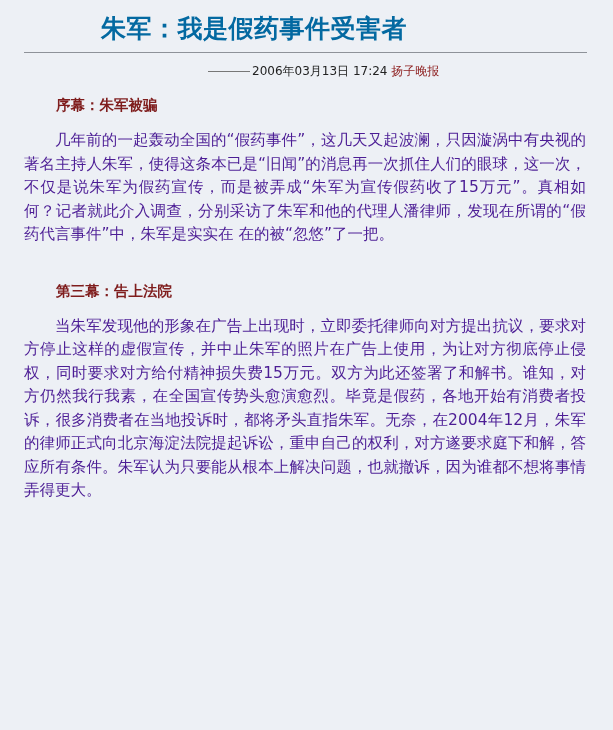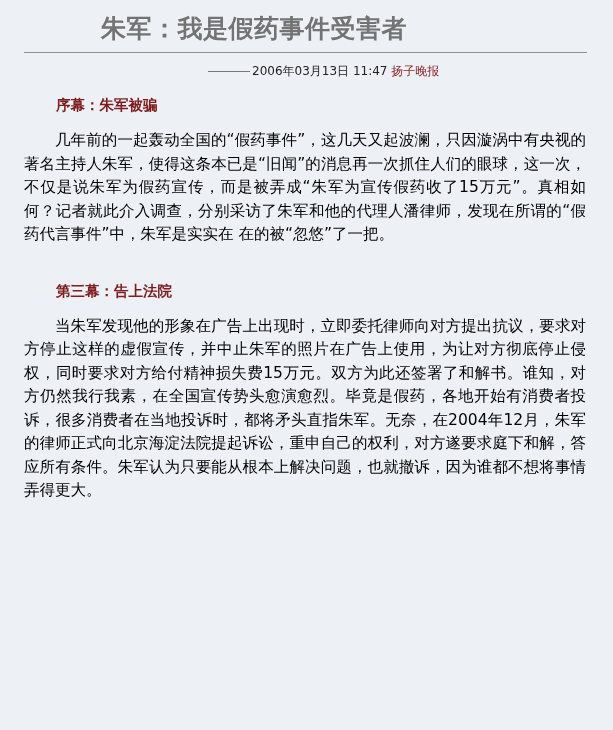--- a/index.html
+++ b/index.html
@@ -16,21 +16,21 @@
       position: relative;
     }
     .title {
       position: absolute;
       top: 12px;
       left: 0;
       width: 508px;
       text-align: center;
       font-size: 25px;
       font-weight: bold;
-      color: #737373;
+      color: #0369a1;
       letter-spacing: 0.5px;
       line-height: 34px;
       margin: 0;
     }
     .rule {
       position: absolute;
       top: 52px;
       left: 24px;
       width: 563px;
       height: 0;
@@ -68,35 +68,35 @@
       margin: 0 0 0 0;
       padding-left: 32px;
       line-height: 22px;
       height: 22px;
     }
     .para {
       font-size: 15.5px;
       line-height: 23.5px;
       margin: 0;
       text-indent: 31px;
-      color: #000000;
+      color: #4c1d95;
       text-align: justify;
       word-break: break-all;
     }
     .gap-h { height: 13px; }
     .gap-p { height: 11px; }
   </style>
 </head>
 <body>
 
 <h1 class="title">朱军：我是假药事件受害者</h1>
 <div class="rule"></div>
 
 <div class="meta">
-  <span class="dash"></span><span>2006年03月13日 11:47</span>
+  <span class="dash"></span><span>2006年03月13日 17:24</span>
   <span class="source">扬子晚报</span>
 </div>
 
 <div class="article">
   <div>
     <h3 class="section-heading">序幕：朱军被骗</h3>
     <div class="gap-h"></div>
     <p class="para">几年前的一起轰动全国的“假药事件”，这几天又起波澜，只因漩涡中有央视的著名主持人朱军，使得这条本已是“旧闻”的消息再一次抓住人们的眼球，这一次，不仅是说朱军为假药宣传，而是被弄成“朱军为宣传假药收了15万元”。真相如何？记者就此介入调查，分别采访了朱军和他的代理人潘律师，发现在所谓的“假药代言事件”中，朱军是实实在 在的被“忽悠”了一把。</p>
   </div>
   <div class="gap-p"></div>

